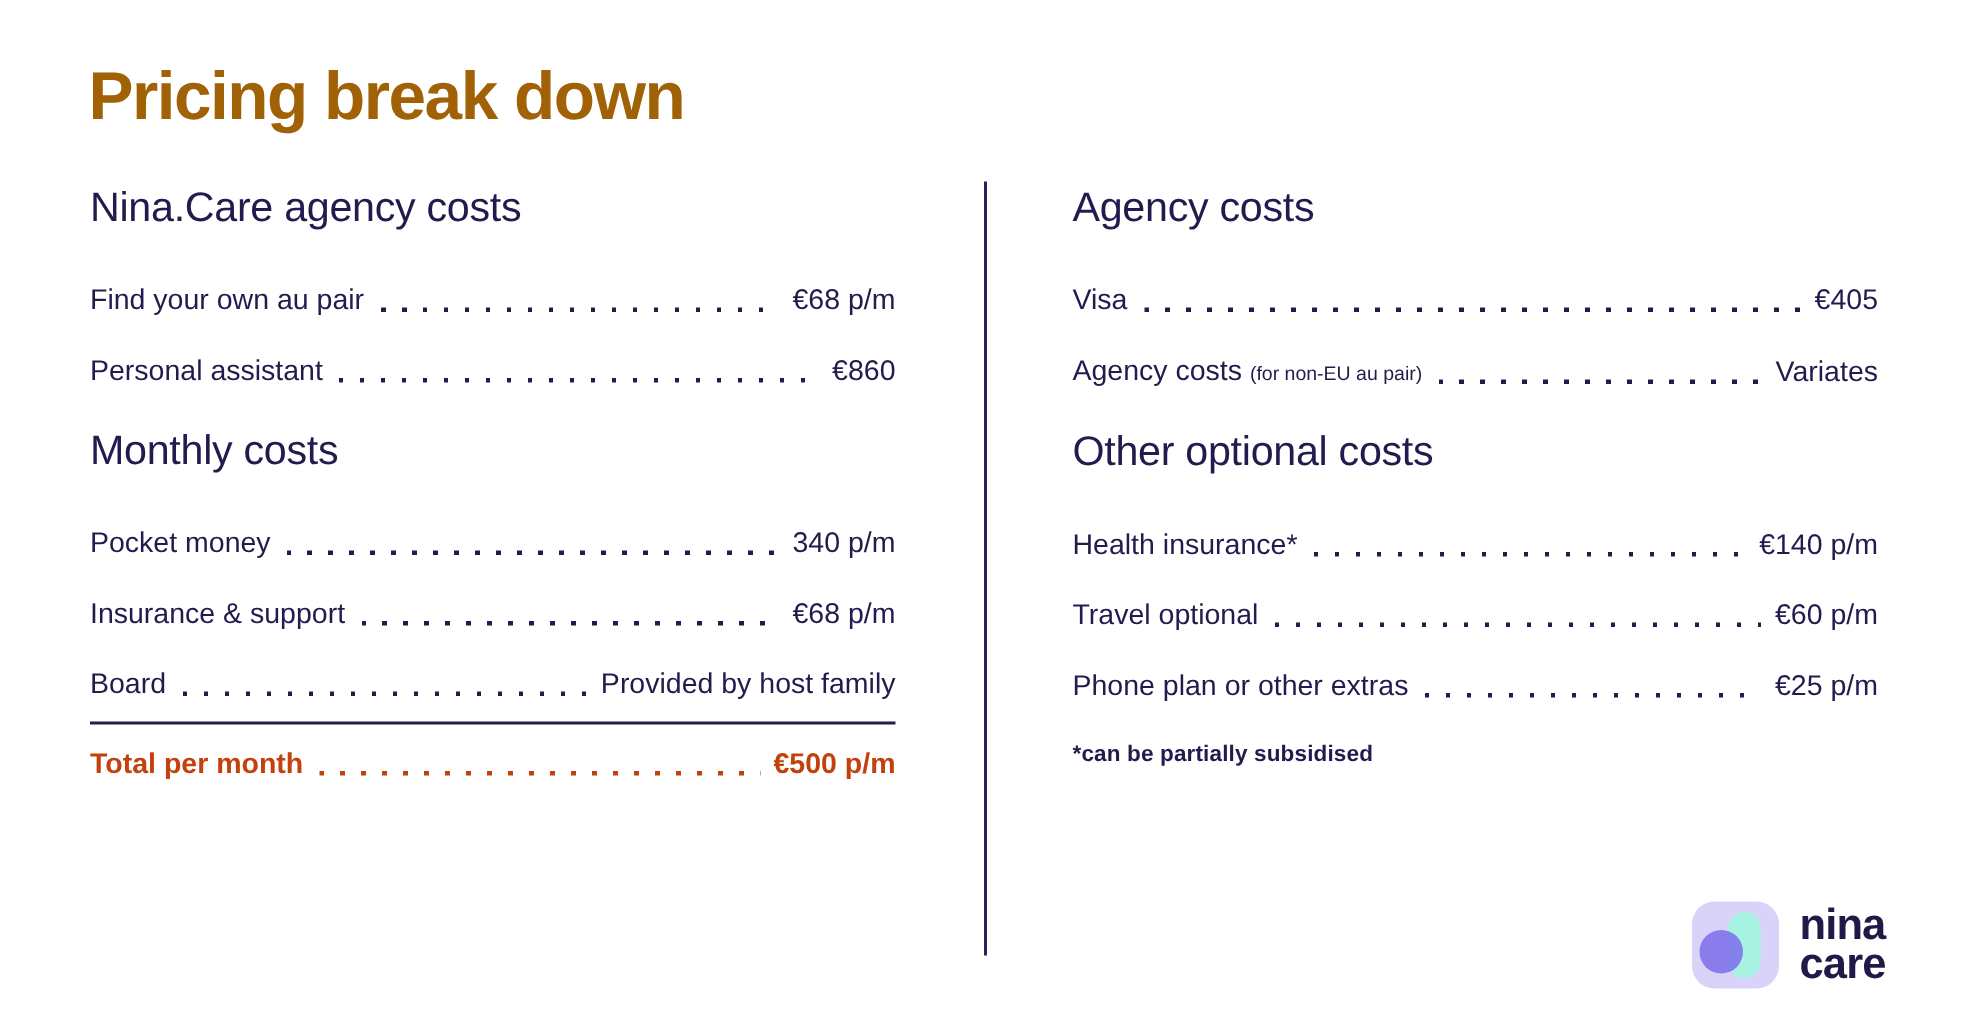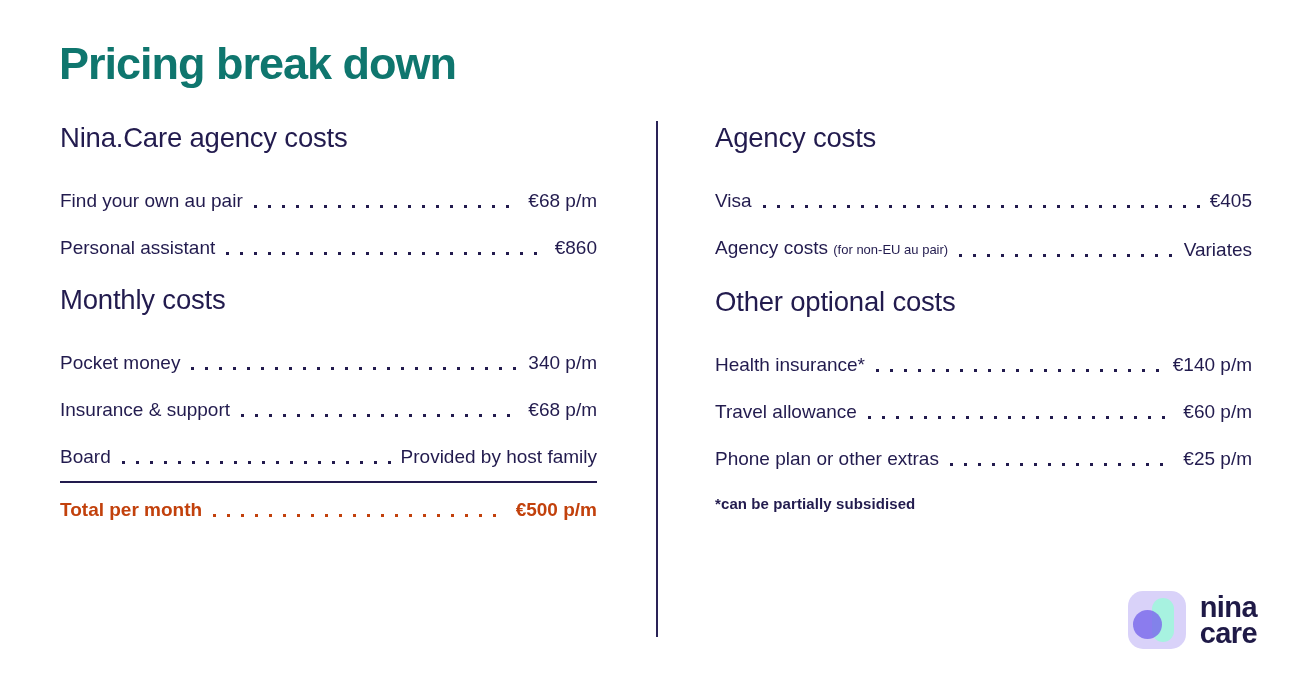--- a/index.html
+++ b/index.html
@@ -17,21 +17,21 @@
     color: #221b4e;
     overflow: hidden;
   }
   .page-title {
     position: absolute;
     left: 59px;
     top: 38px;
     font-size: 45px;
     font-weight: 700;
     letter-spacing: -1px;
-    color: #0f766e;
+    color: #a16207;
     margin: 0;
   }
   .col {
     position: absolute;
     top: 122px;
     width: 537px;
   }
   .col-left  { left: 60px; }
   .col-right { left: 715px; }
   .v-divider {
@@ -84,21 +84,21 @@
   }
   .footnote {
     margin-top: 12px;
     font-size: 15px;
     font-weight: 700;
     letter-spacing: 0.1px;
   }
   .logo {
     position: absolute;
     right: 55px;
-    bottom: 33px;
+    bottom: 23px;
     display: flex;
     align-items: center;
     gap: 14px;
   }
   .logo-icon {
     position: relative;
     width: 58px;
     height: 58px;
     border-radius: 15px;
     background: #d9d2f9;
@@ -200,21 +200,21 @@
     </div>
 
     <div class="section">
       <h2 class="section-heading">Other optional costs</h2>
       <div class="row">
         <span class="row-label">Health insurance*</span>
         <span class="leader"></span>
         <span class="row-value">€140 p/m</span>
       </div>
       <div class="row">
-        <span class="row-label">Travel allowance</span>
+        <span class="row-label">Travel optional</span>
         <span class="leader"></span>
         <span class="row-value">€60 p/m</span>
       </div>
       <div class="row">
         <span class="row-label">Phone plan or other extras</span>
         <span class="leader"></span>
         <span class="row-value">€25 p/m</span>
       </div>
     </div>
 

